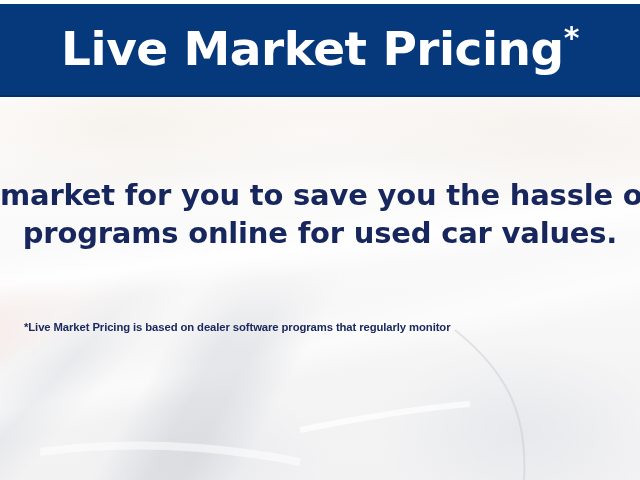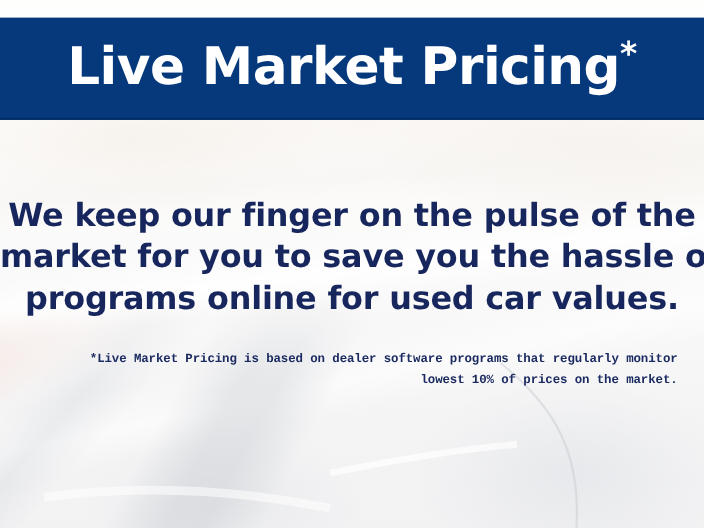--- a/index.html
+++ b/index.html
@@ -89,21 +89,21 @@
 
   
   .bg-veil {
     background: rgba(255,255,255,0.52);
   }
 
   
   #header-band {
     position: absolute;
     left: 0;
-    top: 16px;
+    top: 4px;
     width: 640px;
     height: 93px;
     background: #05397b;
     border-bottom: 2px solid #042f66;
     box-sizing: border-box;
     display: flex;
     align-items: center;
     justify-content: center;
   }
   #header-title {
@@ -141,23 +141,23 @@
     display: block;
     white-space: nowrap;
   }
 
   
   #disclaimer {
     position: absolute;
     left: 24px;
     top: 318px;
     width: 592px;
-    text-align: right;
+    text-align: left;
     color: #1b2a60;
-    font-family: Liberation Mono, monospace;
+    font-family: Liberation Sans, sans-serif;
     font-weight: bold;
     font-size: 11.3px;
     line-height: 18.5px;
     letter-spacing: -0.1px;
   }
   #disclaimer .dl-line {
     display: block;
     white-space: nowrap;
   }
 </style>
@@ -180,23 +180,21 @@
     </svg>
   </div>
 
   <div class="bg-layer bg-veil"></div>
 
   <div id="header-band">
     <h1 id="header-title"><span>Live Market Pricing</span><span class="asterisk">*</span></h1>
   </div>
 
   <div id="headline">
-    <span class="hl-line">We keep our finger on the pulse of the</span>
     <span class="hl-line">market for you to save you the hassle of</span>
     <span class="hl-line">programs online for used car values.</span>
   </div>
 
   <div id="disclaimer">
     <span class="dl-line">*Live Market Pricing is based on dealer software programs that regularly monitor</span>
-    <span class="dl-line">lowest 10% of prices on the market.</span>
   </div>
 
 </div>
 
 </body></html>

